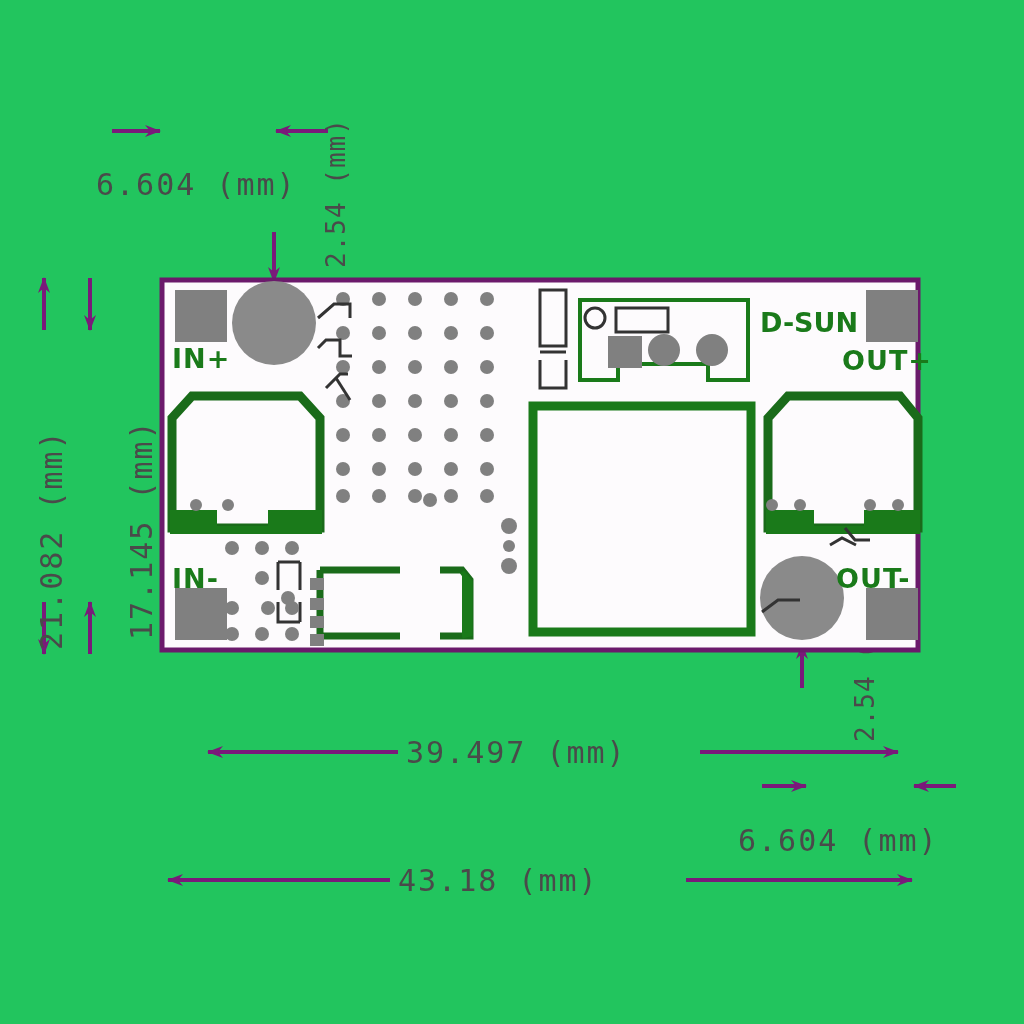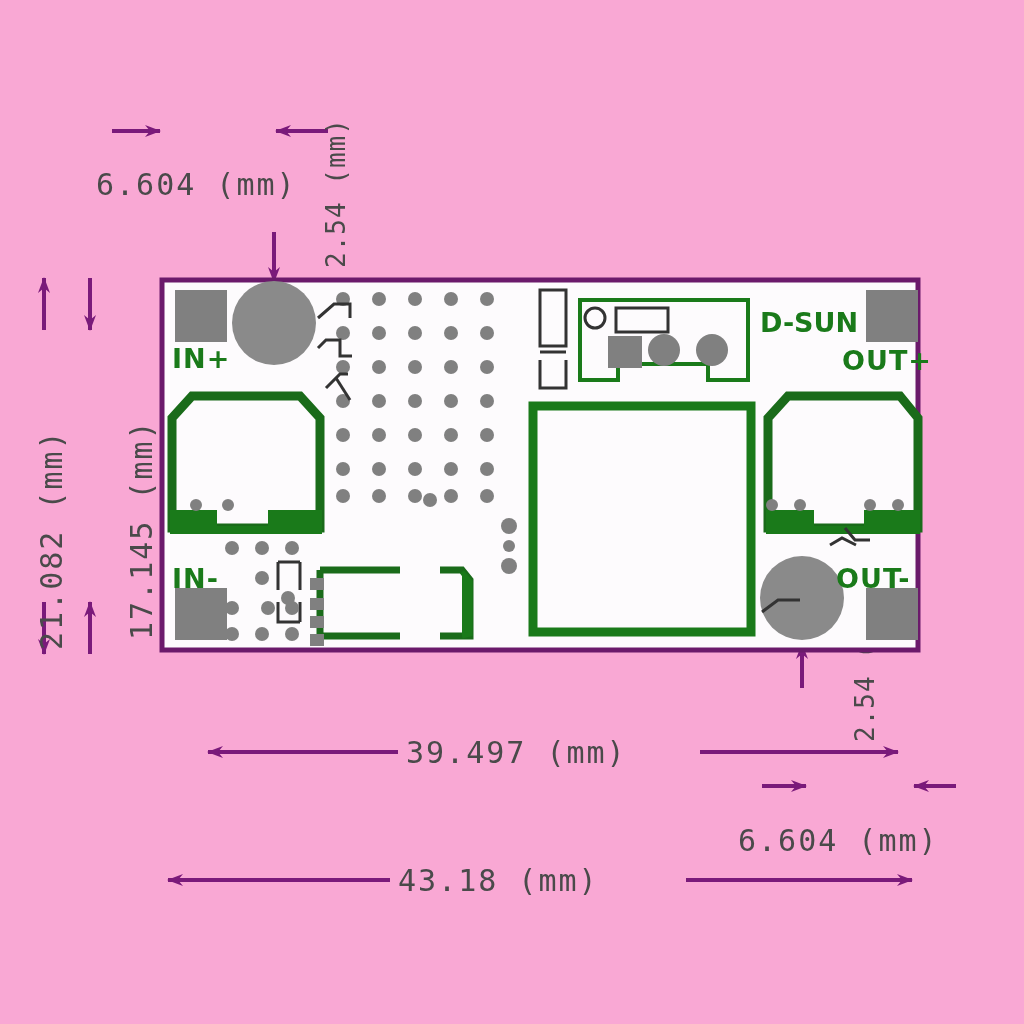--- a/index.html
+++ b/index.html
@@ -1,17 +1,17 @@
 <!DOCTYPE html>
 <html><head>
 <meta charset="utf-8">
 <style>
   html,body{margin:0;padding:0;background:#fff;}
   body{width:1024px;height:1024px;font-family:"DejaVu Sans Mono",monospace;overflow:hidden;}
-  #stage{position:relative;width:1024px;height:1024px;background:#f9a8d4;}
+  #stage{position:relative;width:1024px;height:1024px;background:#22c55e;}
   svg#drawing{position:absolute;left:0;top:0;width:1024px;height:1024px;display:block;}
   .dimtext{font-family:"DejaVu Sans Mono",monospace;font-size:30px;fill:#4a4a4a;letter-spacing:2px;}
   .dimtext-sm{font-family:"DejaVu Sans Mono",monospace;font-size:26px;fill:#4a4a4a;letter-spacing:1px;}
   .silk{font-family:"DejaVu Sans",sans-serif;font-weight:bold;font-size:27px;fill:#1a7a1a;letter-spacing:1px;}
   .silk-brand{font-family:"DejaVu Sans",sans-serif;font-weight:bold;font-size:27px;fill:#1a7a1a;letter-spacing:0px;}
 </style>
 </head>
 <body>
 
 <div id="stage">

